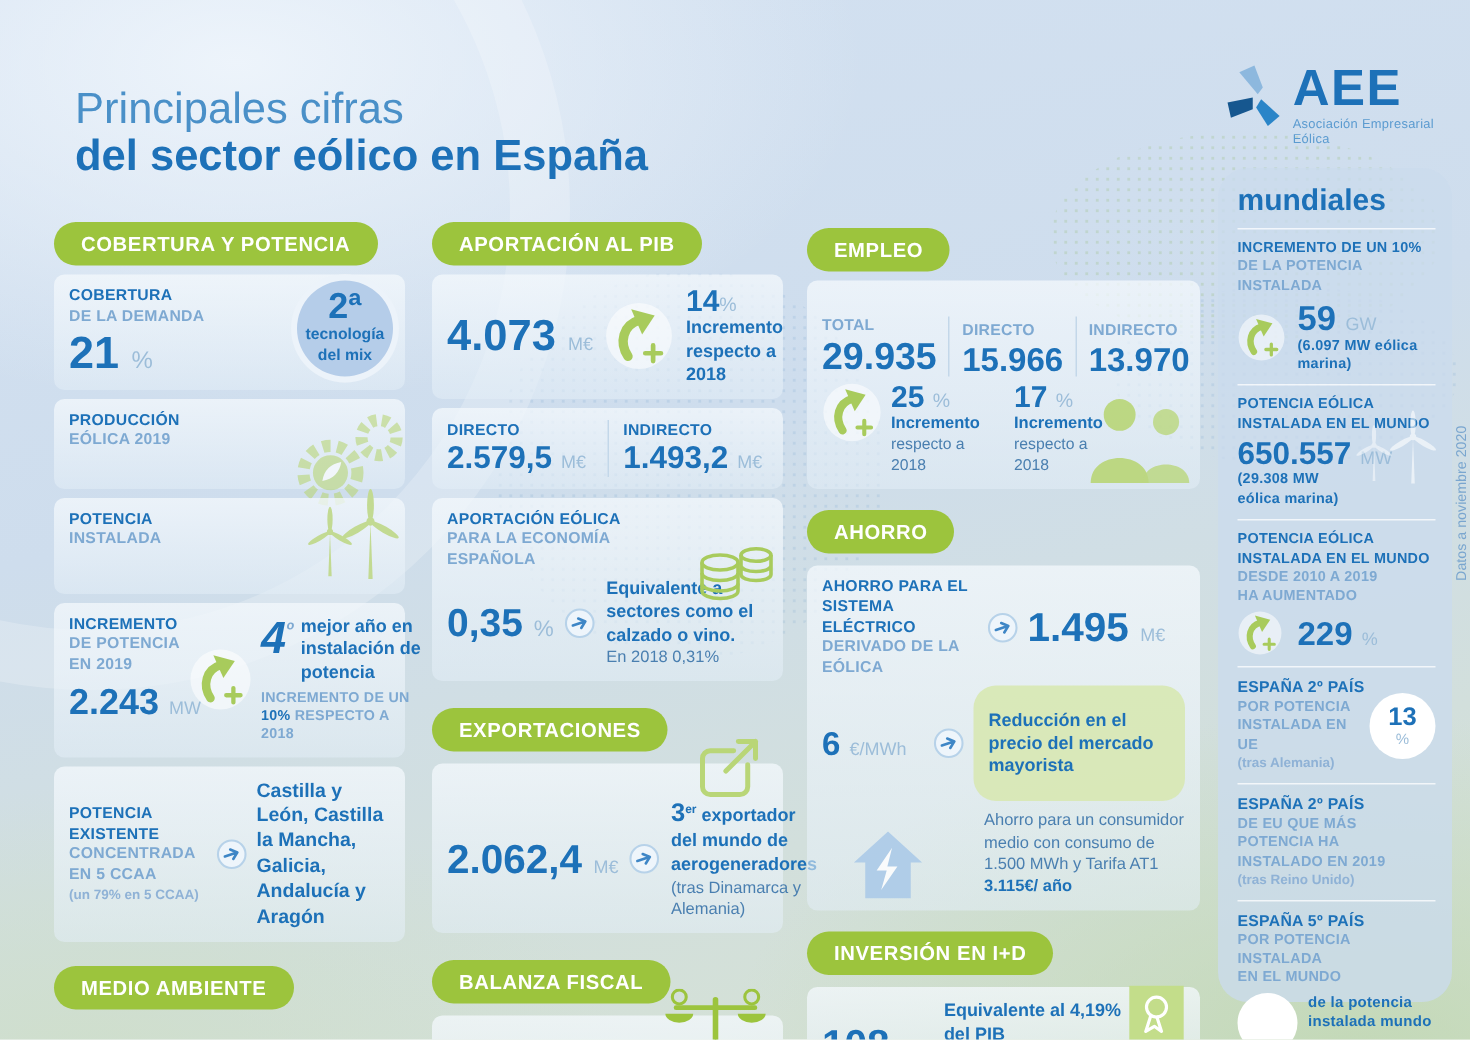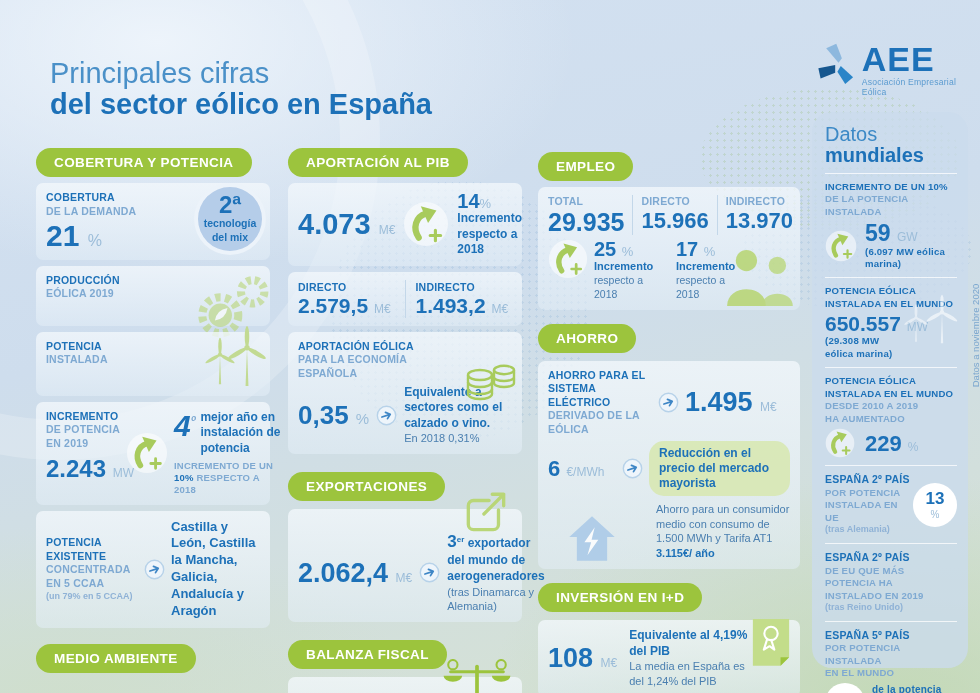--- a/index.html
+++ b/index.html
@@ -51,21 +51,21 @@
   .sb-title2{font-size:20px;color:#1d71b8;font-weight:bold;line-height:1.05;}
   .sb-div{border-top:1px solid rgba(255,255,255,.75);margin:7px 0;}
   .sb .tb{font-size:9.6px;}
   .sb .tl{font-size:9.6px;}
   .circle-badge{background:#fff;border-radius:50%;display:flex;align-items:center;justify-content:center;
     color:#1d71b8;font-weight:bold;flex-direction:column;}
   .mix-badge{position:absolute;right:4px;top:0;width:72px;height:72px;border-radius:50%;
     background:#b5cde9;border:4px solid rgba(255,255,255,.75);box-sizing:border-box;
     display:flex;flex-direction:column;align-items:center;justify-content:center;text-align:center;}
   .green-pill{background:#dcead7;background:rgba(216,232,181,.95);border-radius:15px;
-    padding:5px 10px;color:#1d71b8;font-weight:bold;font-size:12px;line-height:1.25;}
+    padding:16px 10px;color:#1d71b8;font-weight:bold;font-size:12px;line-height:1.25;}
   .vnote{position:absolute;left:905px;top:330px;width:140px;text-align:center;
     transform:rotate(-90deg);font-size:9.5px;color:#7aa6cf;}
 </style>
 </head>
 <body>
 
 <svg width="0" height="0" style="position:absolute">
   <defs>
     <symbol id="sym-growth" viewBox="0 0 44 44">
       <circle cx="22" cy="22" r="21" fill="#ffffff" opacity=".55"></circle>
@@ -357,21 +357,21 @@
   </div>
 </div>
 
 <div class="abs" style="left:538px;top:152px;width:262px;">
   <div class="pill">EMPLEO</div>
 
   <div class="card" style="min-height:92px;">
     <svg class="abs" style="right:2px;bottom:4px;color:#b9d677;" width="78" height="58" opacity=".9">
         <use href="#sym-people"></use>
       </svg>
-    <div class="row" style="align-items:flex-start;">
+    <div class="row" style="align-items:flex-end;margin-top:16px;">
       <div style="flex:1.15;">
         <div class="tl">TOTAL</div>
         <div class="num" style="font-size:25px;">29.935</div>
       </div>
       <div class="vdiv" style="align-self:stretch;margin:0 8px;"></div>
       <div style="flex:1;">
         <div class="tl">DIRECTO</div>
         <div class="num" style="font-size:22px;">15.966</div>
       </div>
       <div class="vdiv" style="align-self:stretch;margin:0 8px;"></div>
@@ -448,21 +448,20 @@
     </div>
     <svg class="abs" style="right:8px;top:-4px;" width="42" height="52">
         <use href="#sym-cert"></use>
       </svg>
   </div>
 
   
 </div>
 
 <div class="sidebar sb">
-  <div class="sb-title1">Datos</div>
   <div class="sb-title2">mundiales</div>
   <div class="sb-div"></div>
 
   <div>
     <div class="tb">INCREMENTO DE UN 10%</div>
     <div class="tl">DE LA POTENCIA INSTALADA</div>
     <div class="row" style="margin-top:3px;">
       <svg class="ic" width="32" height="32">
           <use href="#sym-growth"></use>
         </svg>

